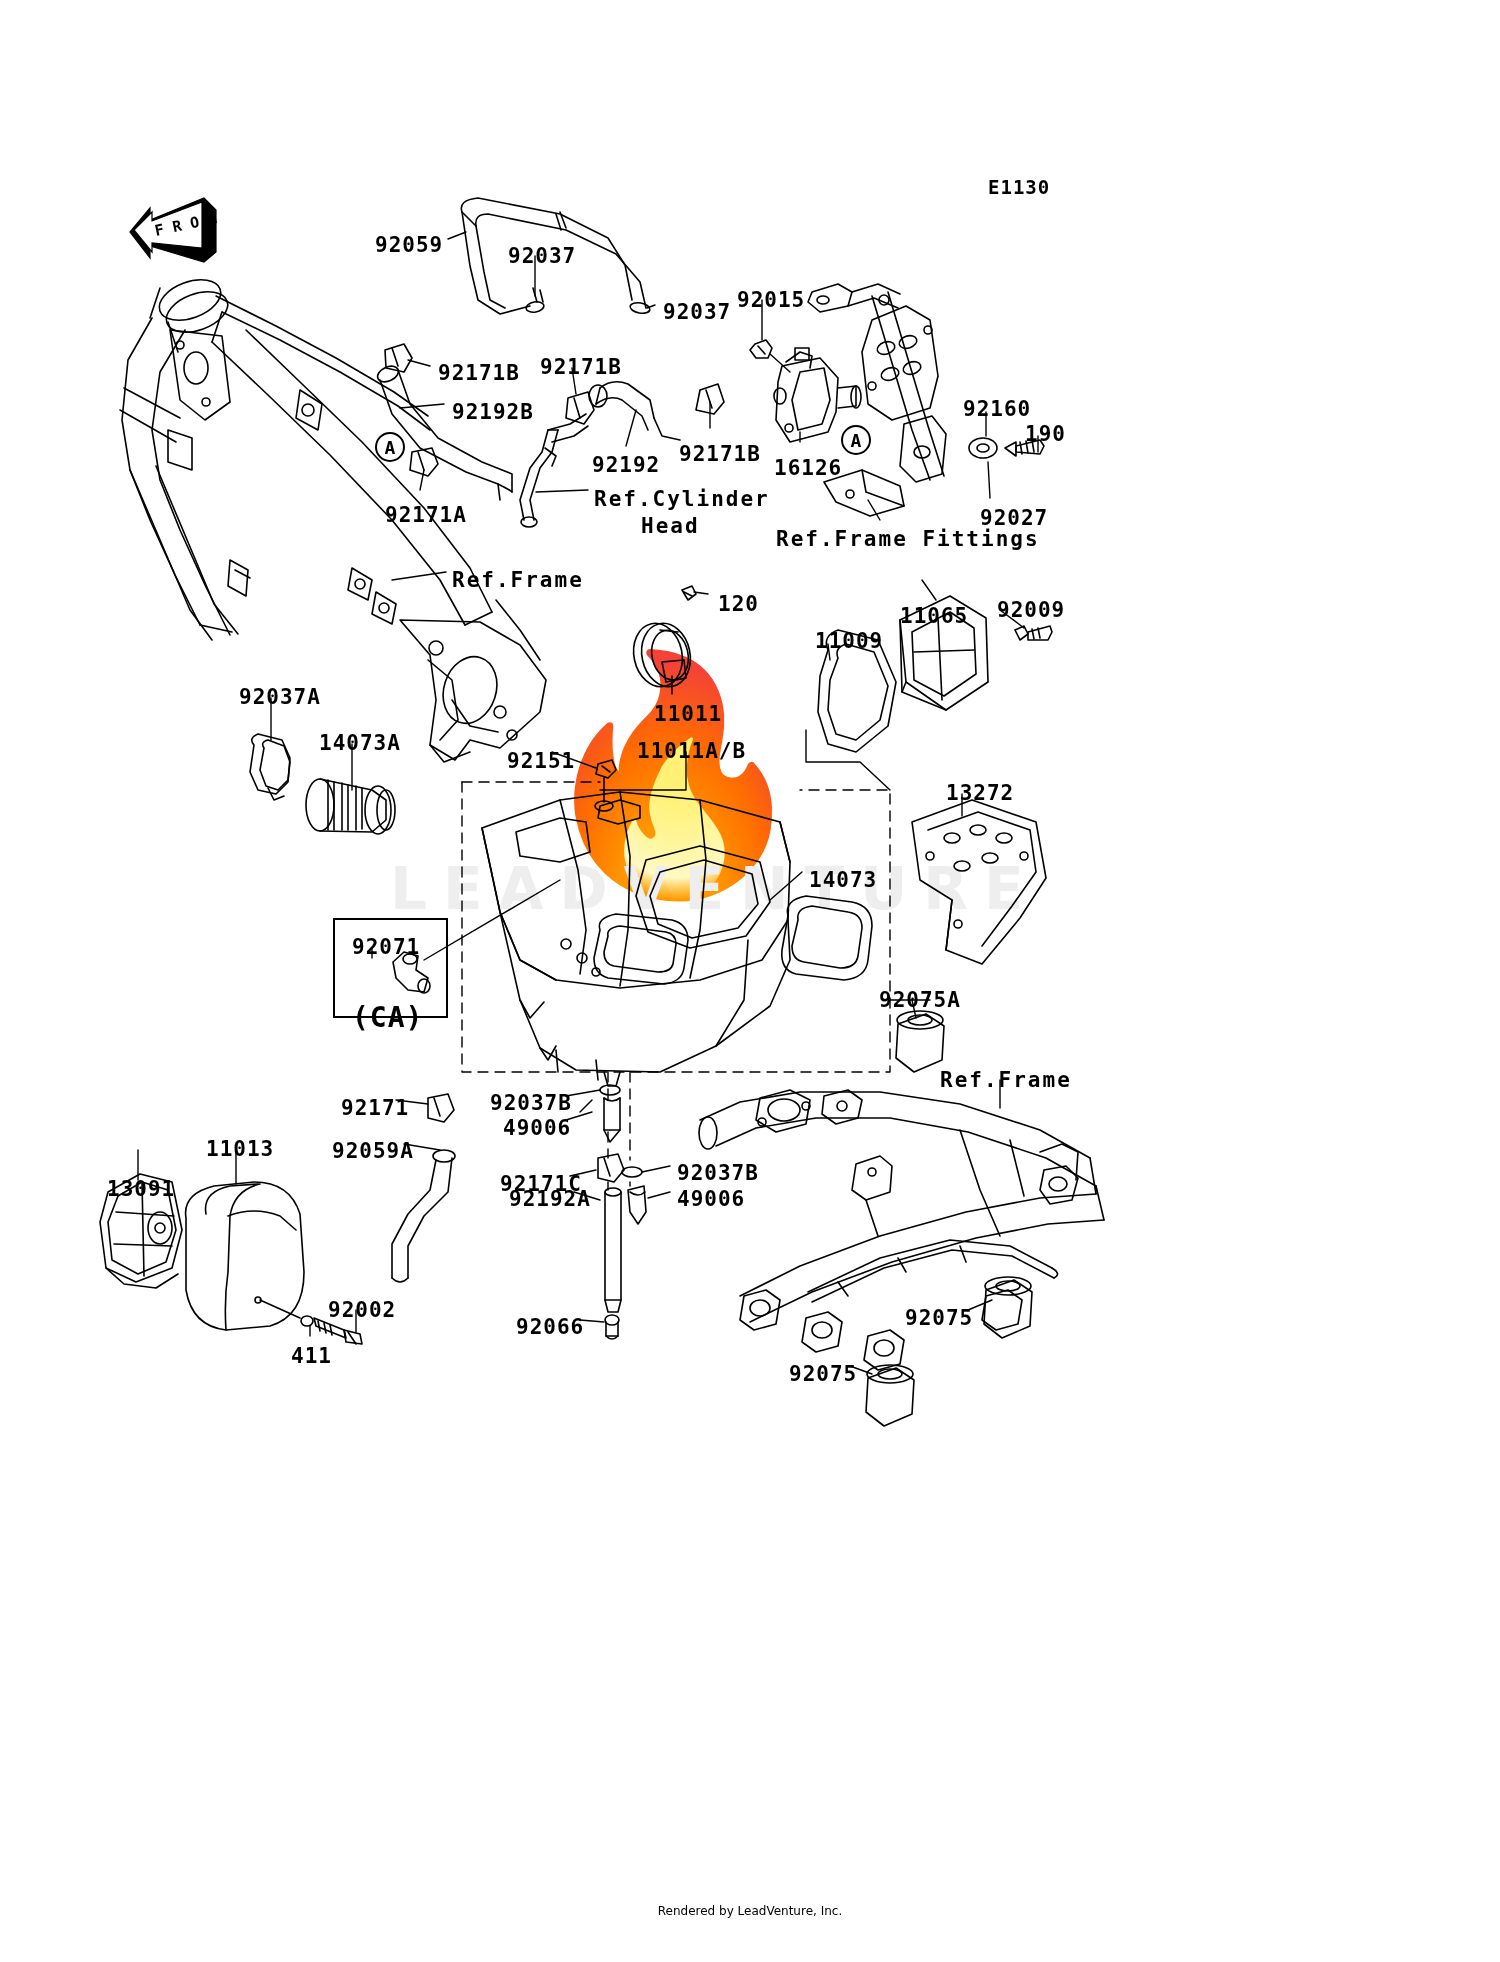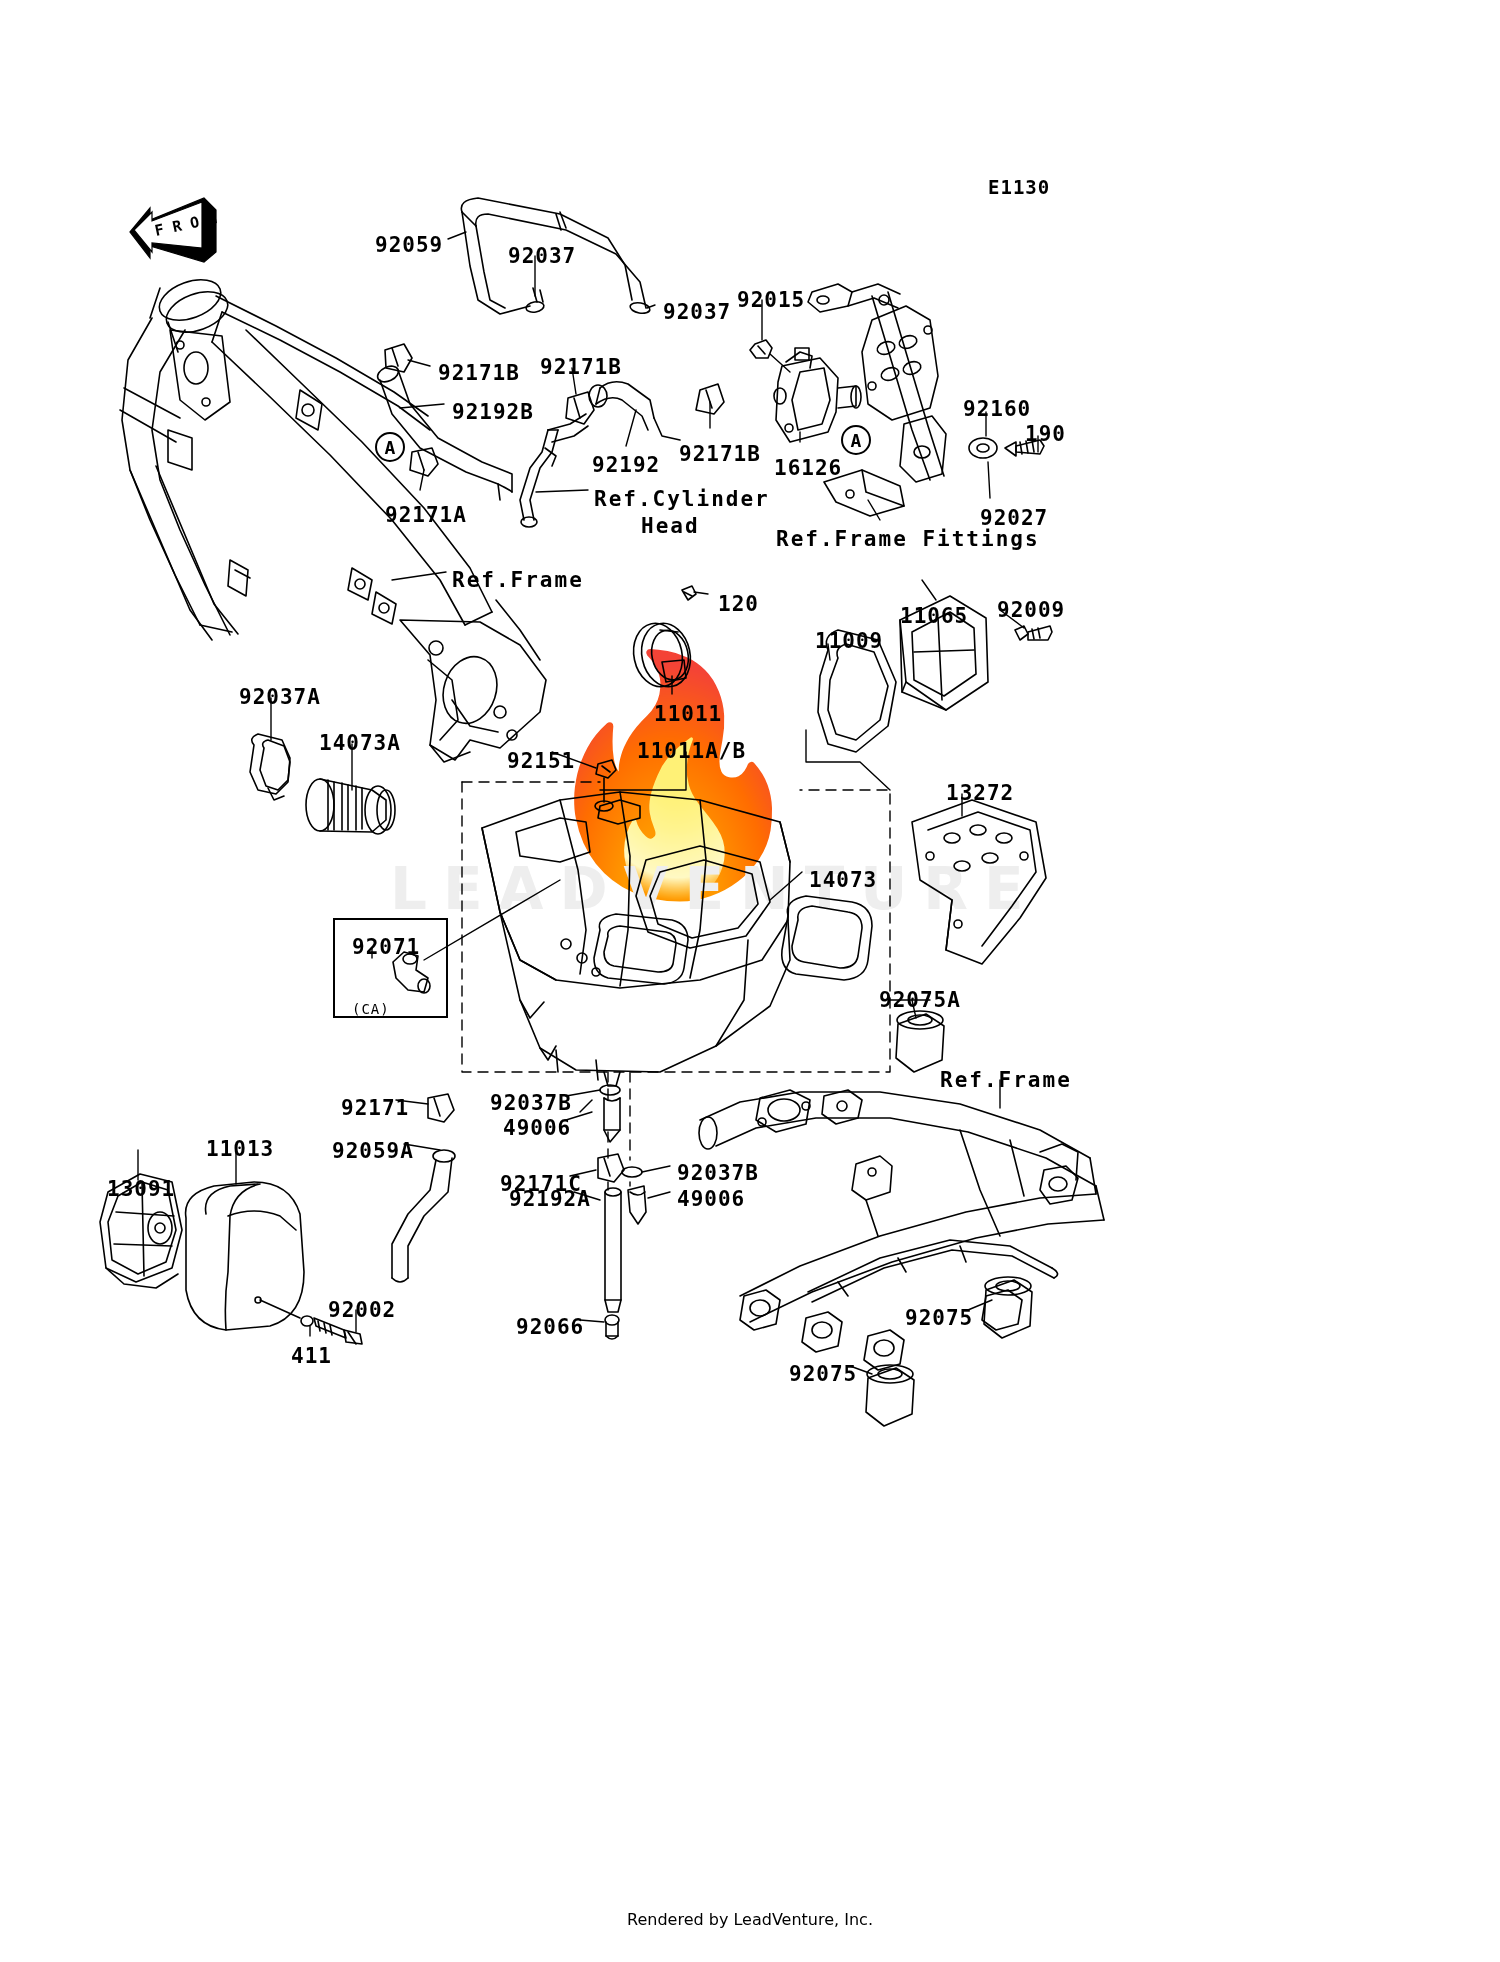--- a/index.html
+++ b/index.html
@@ -40,23 +40,22 @@
     font-weight:bold;
     font-size:19px;
     letter-spacing:1px;
     color:#000;
   }
   .footer{
     position:absolute;
     left:0; right:0;
     text-align:center;
     font-family:"DejaVu Sans","Liberation Sans",sans-serif;
-    font-size:16px;
+    font-size:12px;
     color:#000;
-    margin-top:6px;
   }
   .wm{
     position:absolute;
     font-family:"DejaVu Sans","Liberation Sans",sans-serif;
     font-weight:bold;
     font-size:58px;
     letter-spacing:16px;
     color:#eeeeee;
     user-select:none;
     pointer-events:none;
@@ -76,22 +75,22 @@
     pointer-events:none;
   }
   .box{
     position:absolute;
     border:2px solid #000;
     box-sizing:border-box;
   }
   .ca-note{
     position:absolute;
     font-family:"DejaVu Sans Mono","Liberation Mono",monospace;
-    font-weight:normal;
-    font-size:14px;
+    font-weight:bold;
+    font-size:28px;
     letter-spacing:1px;
   }
   .circ{
     position:absolute;
     width:30px;height:30px;
     border:2px solid #000;
     border-radius:50%;
     box-sizing:border-box;
     font-family:"DejaVu Sans Mono","Liberation Mono",monospace;
     font-weight:bold;

